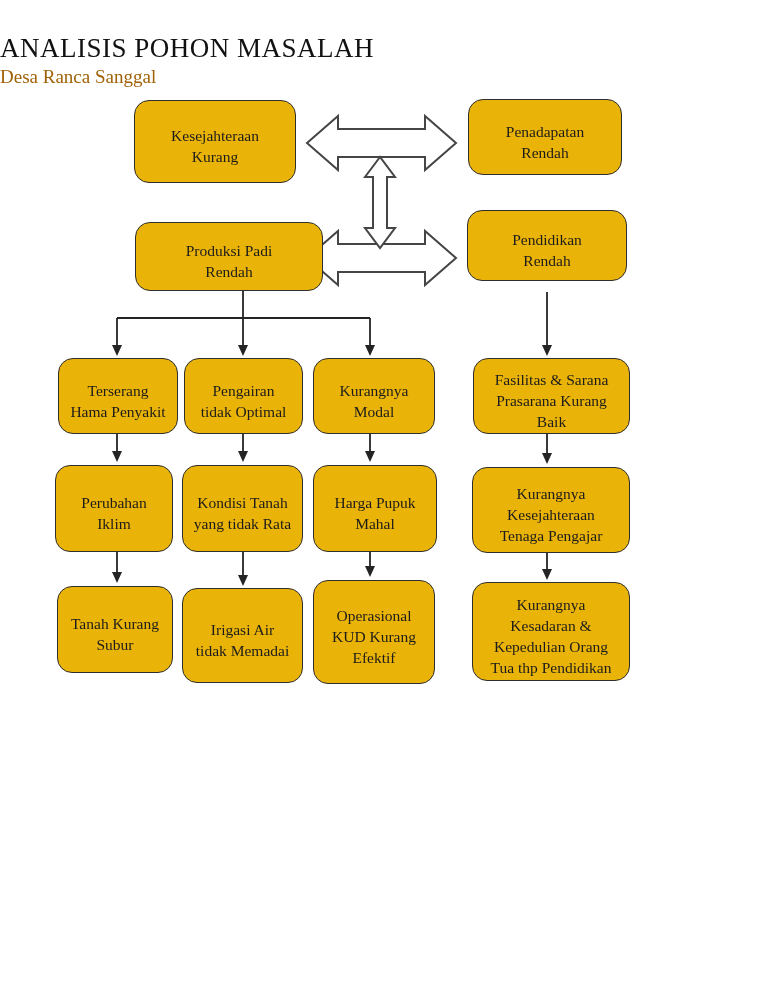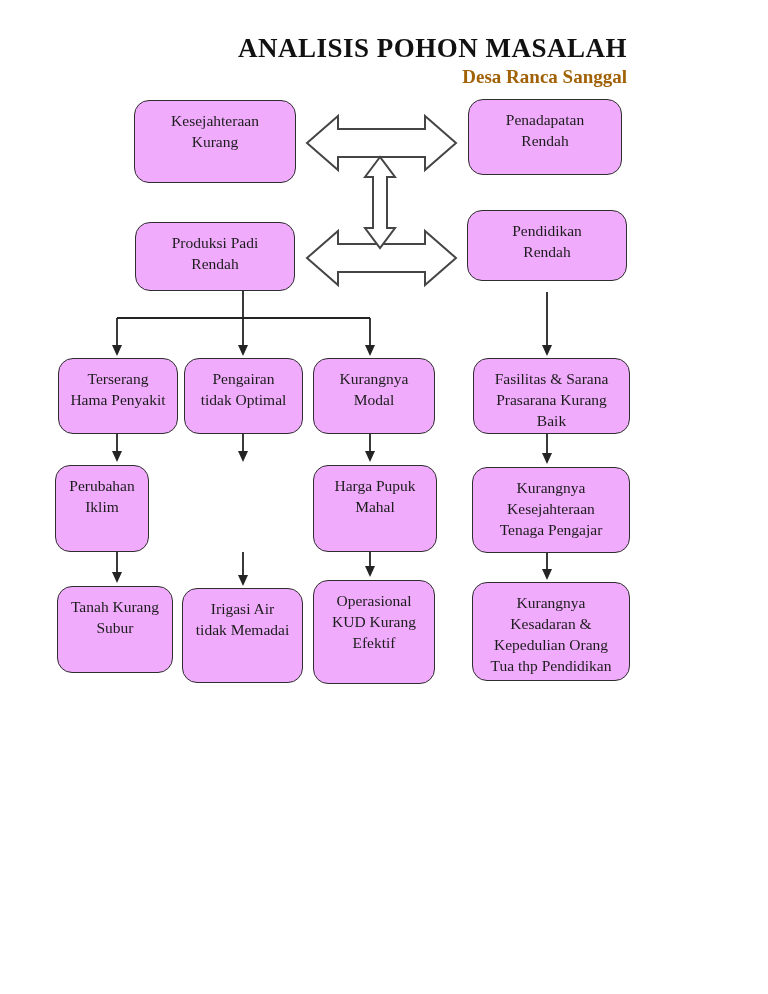--- a/index.html
+++ b/index.html
@@ -1,40 +1,40 @@
 <!DOCTYPE html>
 <html><head>
 <meta charset="utf-8">
 <style>
   html,body{margin:0;padding:0;background:#ffffff;}
   .page{
     position:relative;width:768px;height:994px;background:#ffffff;overflow:hidden;
     font-family:"Liberation Serif","DejaVu Serif",serif;color:#1c1c1c;
   }
-  .hdr{position:absolute;left:0;top:33px;width:627px;text-align:right;font-weight:bold;}
+  .hdr{position:absolute;left:0;top:33px;width:627px;text-align:left;}
   .title{font-size:27px;line-height:1.15;letter-spacing:.5px;color:#111;}
   .subtitle{font-size:19px;line-height:1.2;margin-top:2px;color:#a16207;}
   svg.wires{position:absolute;left:0;top:0;width:768px;height:994px;}
   .node{
-    position:absolute;box-sizing:border-box;background:#f0abfc;
+    position:absolute;box-sizing:border-box;background:#eab308;
     border:1.6px solid #2e2e2e;border-radius:15px;
-    display:flex;justify-content:center;align-items:flex-start;
+    display:flex;justify-content:center;align-items:center;
     padding:9px 4px 0 4px;text-align:center;
     font-size:15.5px;line-height:21px;
   }
   .lbl{white-space:pre-line;}
   .n0{left:134px;top:100px;width:162px;height:83px}
   .n1{left:468px;top:99px;width:154px;height:76px}
-  .n2{left:135px;top:222px;width:160px;height:69px}
+  .n2{left:135px;top:222px;width:188px;height:69px}
   .n3{left:467px;top:210px;width:160px;height:71px}
   .n4{left:58px;top:358px;width:120px;height:76px}
   .n5{left:184px;top:358px;width:119px;height:76px}
   .n6{left:313px;top:358px;width:122px;height:76px}
   .n7{left:473px;top:358px;width:157px;height:76px;}
-  .n8{left:55px;top:465px;width:94px;height:87px}
+  .n8{left:55px;top:465px;width:118px;height:87px}
   .n9{left:182px;top:465px;width:121px;height:87px}
   .n10{left:313px;top:465px;width:124px;height:87px}
   .n11{left:472px;top:467px;width:158px;height:86px}
   .n12{left:57px;top:586px;width:116px;height:87px}
   .n13{left:182px;top:588px;width:121px;height:95px}
   .n14{left:313px;top:580px;width:122px;height:104px}
   .n15{left:472px;top:582px;width:158px;height:99px}
 </style>
 </head>
 <body>
@@ -116,20 +116,24 @@
     </div>
   <div class="node n7">
       <span class="lbl">Fasilitas &amp; Sarana
 Prasarana Kurang
 Baik</span>
     </div>
   <div class="node n8">
       <span class="lbl">Perubahan
 Iklim</span>
     </div>
+  <div class="node n9">
+      <span class="lbl">Kondisi Tanah
+yang tidak Rata</span>
+    </div>
   <div class="node n10">
       <span class="lbl">Harga Pupuk
 Mahal</span>
     </div>
   <div class="node n11">
       <span class="lbl">Kurangnya
 Kesejahteraan
 Tenaga Pengajar</span>
     </div>
   <div class="node n12">

